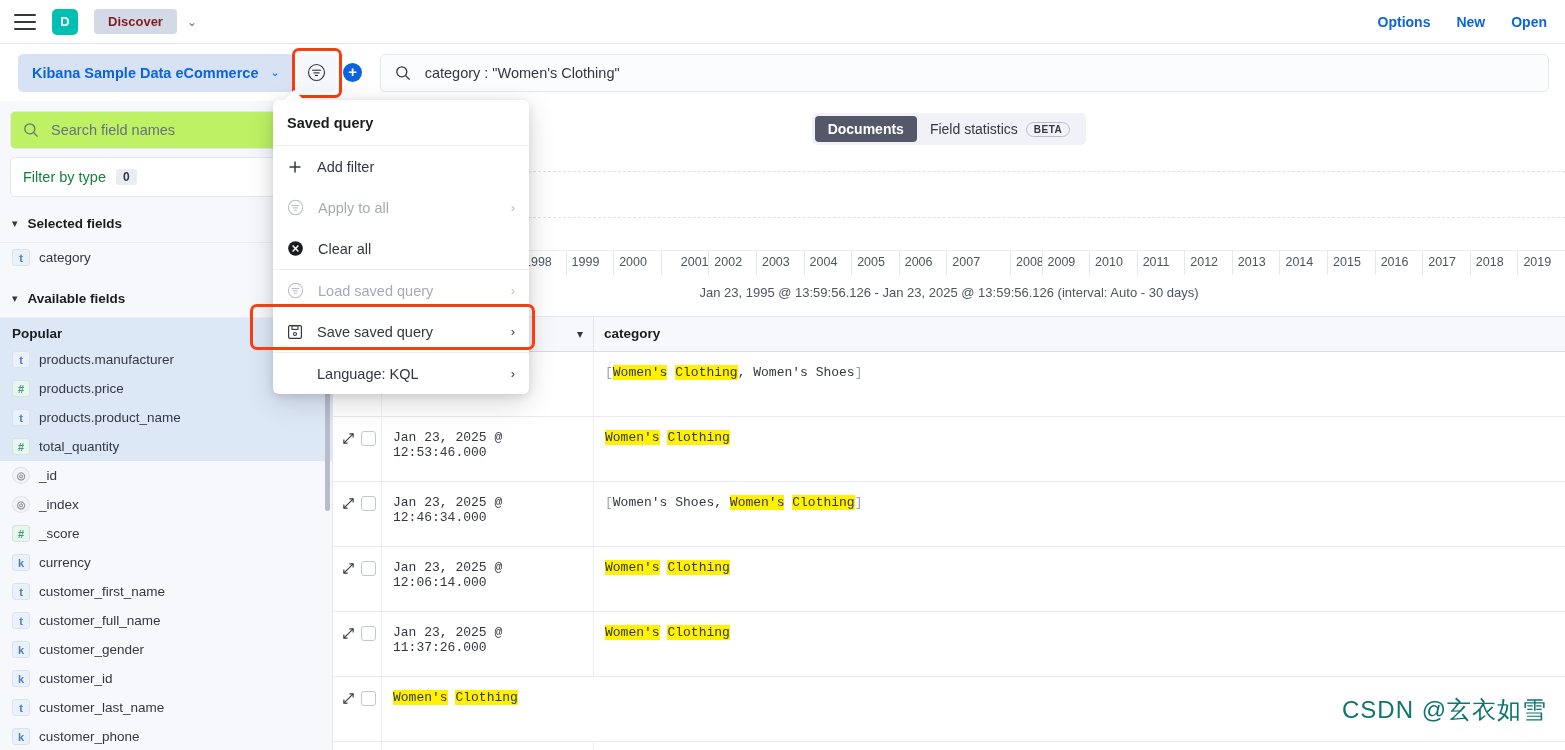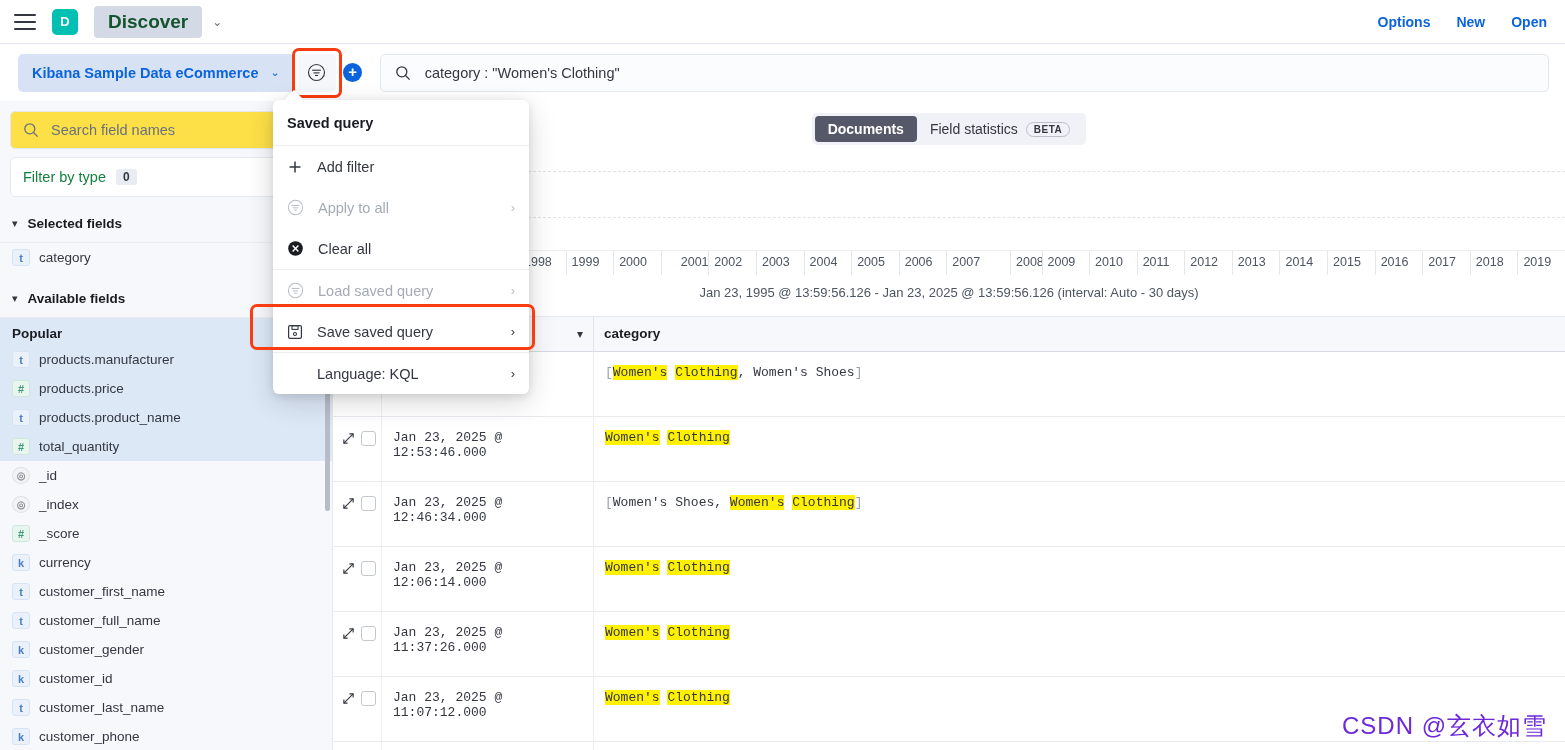--- a/index.html
+++ b/index.html
@@ -20,21 +20,21 @@
   }
   .hamburger { width: 22px; height: 16px; display: flex; flex-direction: column;
     justify-content: space-between; margin-right: 16px; cursor: pointer; }
   .hamburger span { display: block; height: 2px; background: #343741; border-radius: 1px; }
   .avatar {
     width: 26px; height: 26px; border-radius: 5px; background: #00bfb3;
     color: #fff; font-size: 13px; font-weight: 700;
     display: flex; align-items: center; justify-content: center; margin-right: 16px;
   }
   .crumb {
-    background: #d3dae6; color: #14532d; font-size: 19px; font-weight: 600;
+    background: #d3dae6; color: #7f1d1d; font-size: 13px; font-weight: 600;
     padding: 5px 14px; border-radius: 4px;
   }
   .crumb-caret { margin-left: 10px; color: #69707d; font-size: 12px; }
   .chrome-right { margin-left: auto; display: flex; align-items: center; gap: 26px; padding-right: 4px; }
   .chrome-link { color: #0b64dd; font-size: 14px; font-weight: 600; cursor: pointer; }
 
   
   .querybar {
     position: absolute; top: 44px; left: 0; width: 1565px; height: 57px;
     background: #fff; display: flex; align-items: center; padding: 0 8px;
@@ -65,21 +65,21 @@
     display: flex; align-items: center; padding: 0 14px;
   }
   .searchbox .q-text { font-size: 14.5px; color: #343741; margin-left: 14px; }
 
   
   .sidebar {
     position: absolute; top: 101px; left: 0; width: 333px; height: 649px;
     background: #f7f8fc; border-right: 1px solid #e5e7ee; overflow: hidden;
   }
   .side-search {
-    margin: 10px 10px 0 10px; height: 38px; background: #fde047;
+    margin: 10px 10px 0 10px; height: 38px; background: #bef264;
     border: 1px solid #e4e7ee; border-radius: 5px;
     display: flex; align-items: center; padding: 0 12px;
   }
   .side-search .ph { font-size: 14.5px; color: #6a717d; margin-left: 12px; }
   .filter-type {
     margin: 8px 10px 0 10px; height: 40px; background: #fff;
     border: 1px solid #e4e7ee; border-radius: 5px;
     display: flex; align-items: center; padding: 0 12px; cursor: pointer;
   }
   .filter-type .lbl { font-size: 14.5px; color: #15803d; }
@@ -180,21 +180,21 @@
   .pop-item { height: 41px; display: flex; align-items: center; padding: 0 14px;
     font-size: 14.5px; color: #343741; cursor: pointer; position: relative; }
   .pop-item .txt { margin-left: 14px; }
   .pop-item.disabled { color: #a4abb6; cursor: default; }
   .pop-item .arrow { margin-left: auto; color: #343741; font-size: 13px; }
   .pop-item.disabled .arrow { color: #b7bcc6; }
   .pop-sep { height: 1px; background: #eceef2; }
   .ring-save { left: -23px; top: -7px; width: 285px; height: 46px; }
 
   .watermark {
-    position: absolute; right: 18px; bottom: 8px; font-size: 24px; color: #6d28d9;
+    position: absolute; right: 18px; bottom: 24px; font-size: 24px; color: #0f766e;
     font-weight: 400; letter-spacing: 1px; z-index: 5; pointer-events: none;
   }
 </style>
 </head>
 <body>
 
 <div id="app">
 
   <div class="chrome">
     <div class="hamburger">
@@ -459,21 +459,20 @@
           </div>
           <div class="trow">
             <div class="td-ctl">
               <svg class="expander" viewBox="0 0 14 14">
                 <line x1="2" y1="12" x2="12" y2="2" stroke="#343741" stroke-width="1.2"></line>
                 <polyline points="8,2 12,2 12,6" fill="none" stroke="#343741" stroke-width="1.2"></polyline>
                 <polyline points="2,8 2,12 6,12" fill="none" stroke="#343741" stroke-width="1.2"></polyline>
               </svg>
               <span class="cbox"></span>
             </div>
-            <div class="td-time">Jan 23, 2025 @ 11:07:12.000</div>
             <div class="td-cat"><mark>Women's</mark> <mark>Clothing</mark></div>
           </div>
           <div class="trow">
             <div class="td-ctl"></div>
             <div class="td-time">Jan 23, 2025 @ 10:22:39.000</div>
             <div class="td-cat"> , Women's Shoes</div>
           </div>
         </div>
     </div>
 

